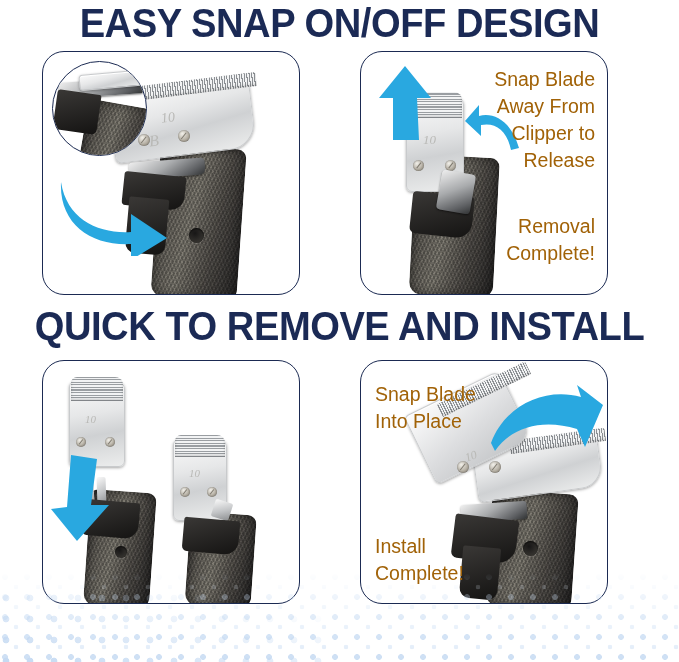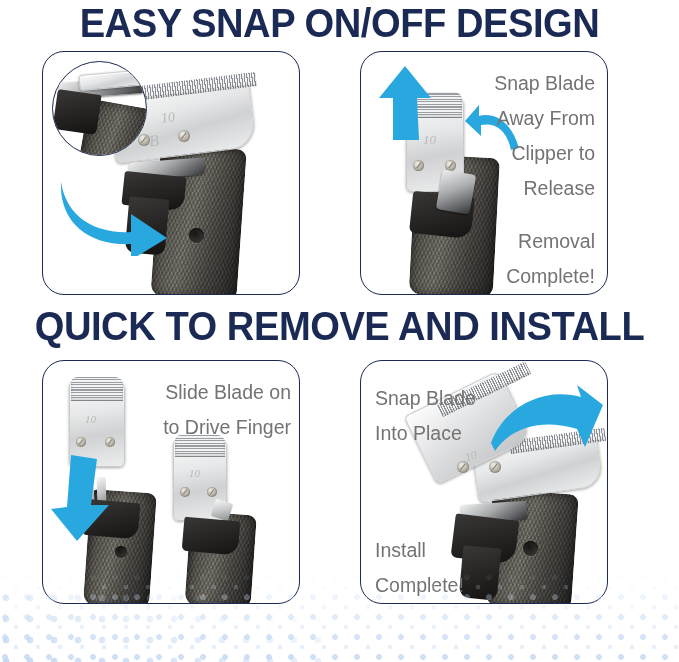--- a/index.html
+++ b/index.html
@@ -54,34 +54,34 @@
     background:#fff;
     overflow:hidden;
   }
   #panel-push-latch     { left:42px;  top:51px;  width:258px; height:244px; }
   #panel-snap-away      { left:360px; top:51px;  width:248px; height:244px; }
   #panel-slide-blade    { left:42px;  top:360px; width:258px; height:244px; }
   #panel-snap-into-place{ left:360px; top:360px; width:248px; height:244px; }
 
   .caption{
     position:absolute;
-    color:#737373;
+    color:#a16207;
     font-size:19.5px;
-    line-height:35px;
+    line-height:27px;
     white-space:pre-line;
     font-family:"Liberation Sans", sans-serif;
   }
   .cap-right{ text-align:right; }
   .cap-center{ text-align:center; }
   .cap-left{ text-align:left; }
 
   
   #cap-push-latch      { left:0px;  top:171px; width:180px; }
   #cap-snap-away       { right:12px; top:14px;  width:180px; }
-  #cap-removal         { right:12px; top:172px; width:170px; }
+  #cap-removal         { right:12px; top:161px; width:170px; }
   #cap-slide-blade     { right:8px;  top:14px;  width:180px; }
   #cap-snap-into       { left:14px; top:20px;  width:160px; }
   #cap-install         { left:14px; top:172px; width:160px; }
   .arrow{ position:absolute; }
 
   
   .clipper{ position:absolute; }
   .body-shell{
     position:absolute;
     background:
@@ -268,22 +268,20 @@
 
     <div class="drive-finger" style="left:170px; top:140px; width:18px; height:18px; transform:rotate(18deg);"></div>
     <div class="dark-arm" style="left:140px; top:158px; width:56px; height:34px;
          transform:rotate(5deg); border-radius:3px 3px 14px 5px;"></div>
   </div>
 
   <svg class="arrow" style="left:6px; top:92px;" width="64" height="90" viewBox="0 0 64 90">
     <path d="M22,2 L48,6 L42,52 L60,52 L28,88 L2,56 L18,54 Z" fill="#29a8e0"></path>
   </svg>
 
-  <div class="caption cap-right" id="cap-slide-blade">Slide Blade on
-to Drive Finger</div>
 </div>
 
 <div class="panel" id="panel-snap-into-place">
 
   <div class="clipper">
     <div class="body-shell" style="left:132px; top:128px; width:86px; height:116px;
          transform:rotate(4deg); transform-origin:top left;"></div>
     <div class="body-hole" style="left:162px; top:180px; width:15px; height:15px;"></div>
 
     <div class="blade" style="left:118px; top:86px; width:126px; height:56px;

